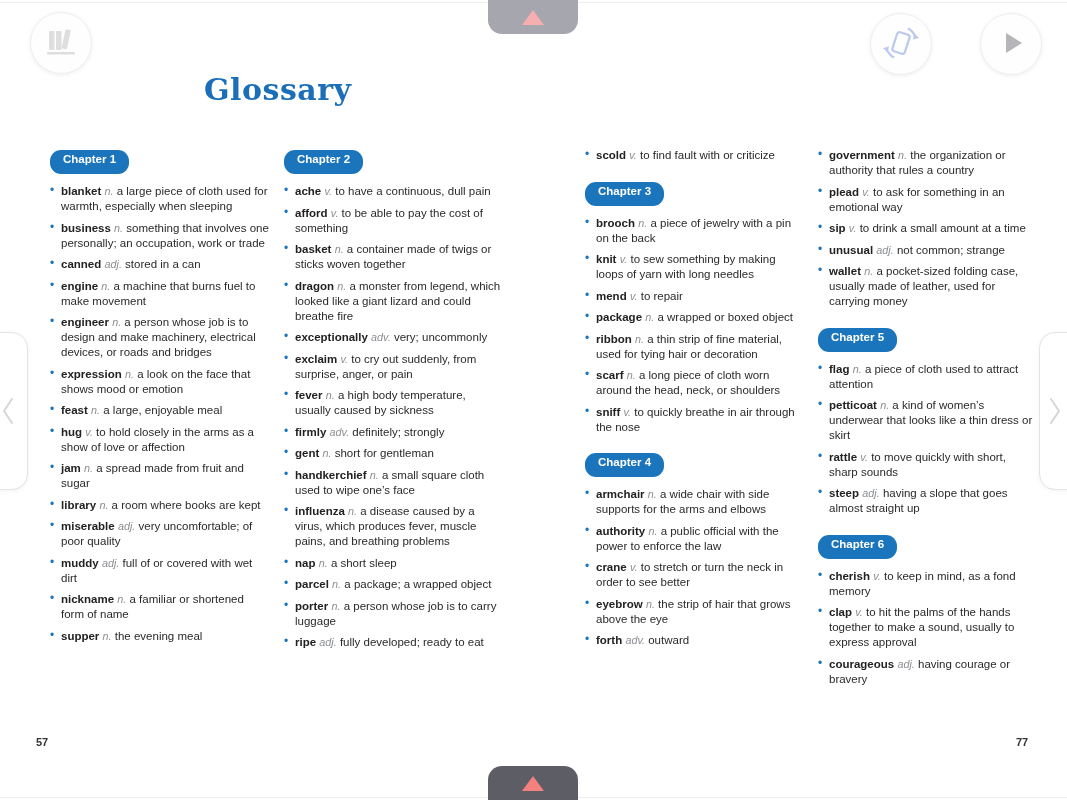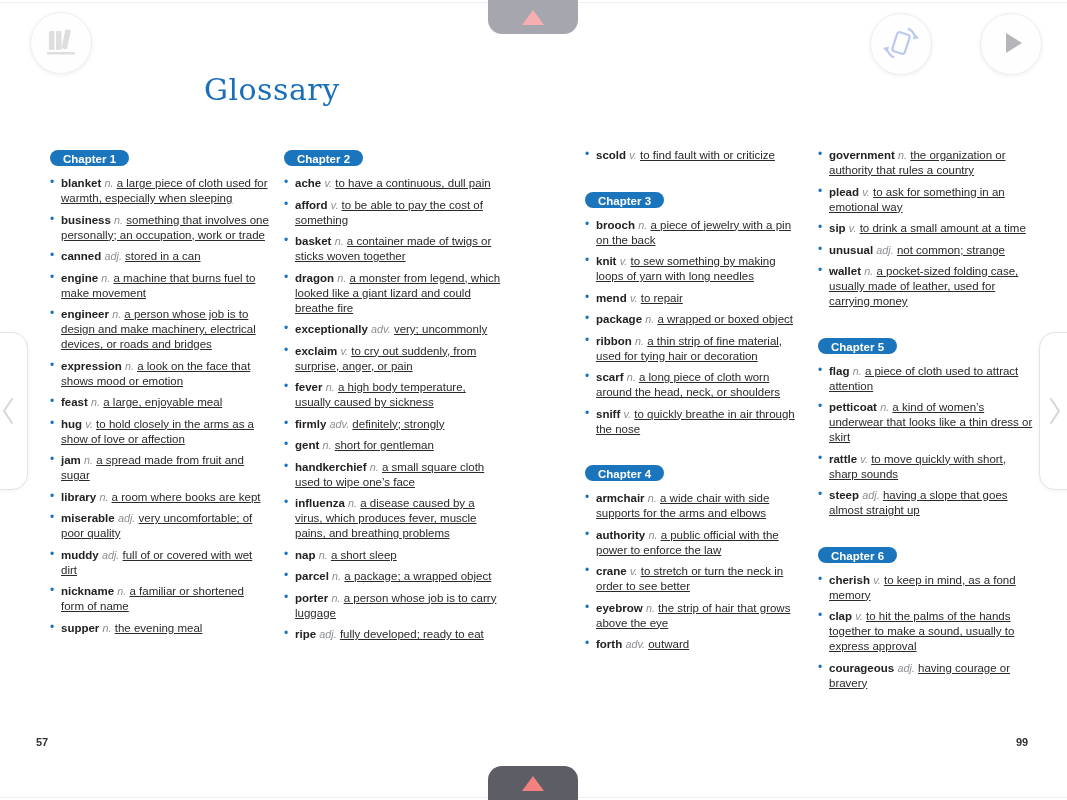--- a/index.html
+++ b/index.html
@@ -45,47 +45,47 @@
     display:flex;align-items:center;padding:0;cursor:pointer;z-index:4;
   }
   .side-tab.left{left:-20px;border-radius:16px;justify-content:flex-end;}
   .side-tab.left svg{margin-right:10px;}
   .side-tab.right{left:1039px;border-radius:16px;justify-content:flex-start;}
   .side-tab.right svg{margin-left:6px;}
 
   
   .page-title{
     position:absolute;left:204px;top:72px;margin:0;
-    font-family:"DejaVu Serif", serif;font-size:30px;font-weight:normal;
+    font-family:"DejaVu Serif", serif;font-size:30px;font-weight:bold;
     color:#1b6fb8;letter-spacing:0.5px;z-index:2;
   }
 
   
   .col{
     position:absolute;top:148px;width:219px;
     font-size:11.5px;line-height:15px;color:#2a2a2a;z-index:2;
   }
   #col-0{left:50px;}
   #col-1{left:284px;}
   #col-2{left:585px;}
   #col-3{left:818px;width:215px;}
 
   .badge{
     display:inline-block;background:#1b75bc;color:#ffffff;
     font-weight:bold;font-size:11.5px;line-height:13px;
-    padding:3px 13px 0;border-radius:11px;margin:0 0 10px 0;
+    padding:3px 13px 8px;border-radius:11px;margin:0 0 10px 0;
   }
-  .col .badge{margin-top:22px;}
+  .col .badge{margin-top:12px;}
   .col .badge:first-child{margin-top:2px;}
 
   .entry{position:relative;padding-left:11px;margin:0 0 6.5px 0;}
   .entry .bullet{position:absolute;left:0;top:-1px;color:#1c75bc;font-size:12px;}
   .entry .term{font-weight:bold;color:#222222;}
   .entry .pos{font-style:italic;color:#8b8e93;font-size:10.8px;}
-  .entry .def{color:#2a2a2a;text-decoration:underline;}
+  .entry .def{color:#2a2a2a;}
 
   .page-num{
     position:absolute;top:736px;font-size:11px;font-weight:bold;color:#333333;z-index:2;
   }
   .page-num.left{left:36px;}
   .page-num.right{left:1016px;}
 </style>
 </head>
 <body>
 
@@ -130,21 +130,21 @@
 </button>
 
 <h1 class="page-title">Glossary</h1>
 
 <div class="col" id="col-0"><div class="badge">Chapter 1</div><br style="display: none;"><div class="entry"><span class="bullet">•</span><span class="term">blanket</span> <span class="pos">n.</span> <span class="def">a large piece of cloth used for warmth, especially when sleeping</span></div><div class="entry"><span class="bullet">•</span><span class="term">business</span> <span class="pos">n.</span> <span class="def">something that involves one personally; an occupation, work or trade</span></div><div class="entry"><span class="bullet">•</span><span class="term">canned</span> <span class="pos">adj.</span> <span class="def">stored in a can</span></div><div class="entry"><span class="bullet">•</span><span class="term">engine</span> <span class="pos">n.</span> <span class="def">a machine that burns fuel to make movement</span></div><div class="entry"><span class="bullet">•</span><span class="term">engineer</span> <span class="pos">n.</span> <span class="def">a person whose job is to design and make machinery, electrical devices, or roads and bridges</span></div><div class="entry"><span class="bullet">•</span><span class="term">expression</span> <span class="pos">n.</span> <span class="def">a look on the face that shows mood or emotion</span></div><div class="entry"><span class="bullet">•</span><span class="term">feast</span> <span class="pos">n.</span> <span class="def">a large, enjoyable meal</span></div><div class="entry"><span class="bullet">•</span><span class="term">hug</span> <span class="pos">v.</span> <span class="def">to hold closely in the arms as a show of love or affection</span></div><div class="entry"><span class="bullet">•</span><span class="term">jam</span> <span class="pos">n.</span> <span class="def">a spread made from fruit and sugar</span></div><div class="entry"><span class="bullet">•</span><span class="term">library</span> <span class="pos">n.</span> <span class="def">a room where books are kept</span></div><div class="entry"><span class="bullet">•</span><span class="term">miserable</span> <span class="pos">adj.</span> <span class="def">very uncomfortable; of poor quality</span></div><div class="entry"><span class="bullet">•</span><span class="term">muddy</span> <span class="pos">adj.</span> <span class="def">full of or covered with wet dirt</span></div><div class="entry"><span class="bullet">•</span><span class="term">nickname</span> <span class="pos">n.</span> <span class="def">a familiar or shortened form of name</span></div><div class="entry"><span class="bullet">•</span><span class="term">supper</span> <span class="pos">n.</span> <span class="def">the evening meal</span></div></div>
 <div class="col" id="col-1"><div class="badge">Chapter 2</div><br style="display: none;"><div class="entry"><span class="bullet">•</span><span class="term">ache</span> <span class="pos">v.</span> <span class="def">to have a continuous, dull pain</span></div><div class="entry"><span class="bullet">•</span><span class="term">afford</span> <span class="pos">v.</span> <span class="def">to be able to pay the cost of something</span></div><div class="entry"><span class="bullet">•</span><span class="term">basket</span> <span class="pos">n.</span> <span class="def">a container made of twigs or sticks woven together</span></div><div class="entry"><span class="bullet">•</span><span class="term">dragon</span> <span class="pos">n.</span> <span class="def">a monster from legend, which looked like a giant lizard and could breathe fire</span></div><div class="entry"><span class="bullet">•</span><span class="term">exceptionally</span> <span class="pos">adv.</span> <span class="def">very; uncommonly</span></div><div class="entry"><span class="bullet">•</span><span class="term">exclaim</span> <span class="pos">v.</span> <span class="def">to cry out suddenly, from surprise, anger, or pain</span></div><div class="entry"><span class="bullet">•</span><span class="term">fever</span> <span class="pos">n.</span> <span class="def">a high body temperature, usually caused by sickness</span></div><div class="entry"><span class="bullet">•</span><span class="term">firmly</span> <span class="pos">adv.</span> <span class="def">definitely; strongly</span></div><div class="entry"><span class="bullet">•</span><span class="term">gent</span> <span class="pos">n.</span> <span class="def">short for gentleman</span></div><div class="entry"><span class="bullet">•</span><span class="term">handkerchief</span> <span class="pos">n.</span> <span class="def">a small square cloth used to wipe one’s face</span></div><div class="entry"><span class="bullet">•</span><span class="term">influenza</span> <span class="pos">n.</span> <span class="def">a disease caused by a virus, which produces fever, muscle pains, and breathing problems</span></div><div class="entry"><span class="bullet">•</span><span class="term">nap</span> <span class="pos">n.</span> <span class="def">a short sleep</span></div><div class="entry"><span class="bullet">•</span><span class="term">parcel</span> <span class="pos">n.</span> <span class="def">a package; a wrapped object</span></div><div class="entry"><span class="bullet">•</span><span class="term">porter</span> <span class="pos">n.</span> <span class="def">a person whose job is to carry luggage</span></div><div class="entry"><span class="bullet">•</span><span class="term">ripe</span> <span class="pos">adj.</span> <span class="def">fully developed; ready to eat</span></div></div>
 <div class="col" id="col-2"><div class="entry"><span class="bullet">•</span><span class="term">scold</span> <span class="pos">v.</span> <span class="def">to find fault with or criticize</span></div><div class="badge">Chapter 3</div><br style="display: none;"><div class="entry"><span class="bullet">•</span><span class="term">brooch</span> <span class="pos">n.</span> <span class="def">a piece of jewelry with a pin on the back</span></div><div class="entry"><span class="bullet">•</span><span class="term">knit</span> <span class="pos">v.</span> <span class="def">to sew something by making loops of yarn with long needles</span></div><div class="entry"><span class="bullet">•</span><span class="term">mend</span> <span class="pos">v.</span> <span class="def">to repair</span></div><div class="entry"><span class="bullet">•</span><span class="term">package</span> <span class="pos">n.</span> <span class="def">a wrapped or boxed object</span></div><div class="entry"><span class="bullet">•</span><span class="term">ribbon</span> <span class="pos">n.</span> <span class="def">a thin strip of fine material, used for tying hair or decoration</span></div><div class="entry"><span class="bullet">•</span><span class="term">scarf</span> <span class="pos">n.</span> <span class="def">a long piece of cloth worn around the head, neck, or shoulders</span></div><div class="entry"><span class="bullet">•</span><span class="term">sniff</span> <span class="pos">v.</span> <span class="def">to quickly breathe in air through the nose</span></div><div class="badge">Chapter 4</div><br style="display: none;"><div class="entry"><span class="bullet">•</span><span class="term">armchair</span> <span class="pos">n.</span> <span class="def">a wide chair with side supports for the arms and elbows</span></div><div class="entry"><span class="bullet">•</span><span class="term">authority</span> <span class="pos">n.</span> <span class="def">a public official with the power to enforce the law</span></div><div class="entry"><span class="bullet">•</span><span class="term">crane</span> <span class="pos">v.</span> <span class="def">to stretch or turn the neck in order to see better</span></div><div class="entry"><span class="bullet">•</span><span class="term">eyebrow</span> <span class="pos">n.</span> <span class="def">the strip of hair that grows above the eye</span></div><div class="entry"><span class="bullet">•</span><span class="term">forth</span> <span class="pos">adv.</span> <span class="def">outward</span></div></div>
 <div class="col" id="col-3"><div class="entry"><span class="bullet">•</span><span class="term">government</span> <span class="pos">n.</span> <span class="def">the organization or authority that rules a country</span></div><div class="entry"><span class="bullet">•</span><span class="term">plead</span> <span class="pos">v.</span> <span class="def">to ask for something in an emotional way</span></div><div class="entry"><span class="bullet">•</span><span class="term">sip</span> <span class="pos">v.</span> <span class="def">to drink a small amount at a time</span></div><div class="entry"><span class="bullet">•</span><span class="term">unusual</span> <span class="pos">adj.</span> <span class="def">not common; strange</span></div><div class="entry"><span class="bullet">•</span><span class="term">wallet</span> <span class="pos">n.</span> <span class="def">a pocket-sized folding case, usually made of leather, used for carrying money</span></div><div class="badge">Chapter 5</div><br style="display: none;"><div class="entry"><span class="bullet">•</span><span class="term">flag</span> <span class="pos">n.</span> <span class="def">a piece of cloth used to attract attention</span></div><div class="entry"><span class="bullet">•</span><span class="term">petticoat</span> <span class="pos">n.</span> <span class="def">a kind of women’s underwear that looks like a thin dress or skirt</span></div><div class="entry"><span class="bullet">•</span><span class="term">rattle</span> <span class="pos">v.</span> <span class="def">to move quickly with short, sharp sounds</span></div><div class="entry"><span class="bullet">•</span><span class="term">steep</span> <span class="pos">adj.</span> <span class="def">having a slope that goes almost straight up</span></div><div class="badge">Chapter 6</div><br style="display: none;"><div class="entry"><span class="bullet">•</span><span class="term">cherish</span> <span class="pos">v.</span> <span class="def">to keep in mind, as a fond memory</span></div><div class="entry"><span class="bullet">•</span><span class="term">clap</span> <span class="pos">v.</span> <span class="def">to hit the palms of the hands together to make a sound, usually to express approval</span></div><div class="entry"><span class="bullet">•</span><span class="term">courageous</span> <span class="pos">adj.</span> <span class="def">having courage or bravery</span></div></div>
 
 <div class="page-num left">57</div>
-<div class="page-num right">99</div>
+<div class="page-num right">77</div>
 
 <button class="side-tab left">
   <svg width="18" height="34" viewBox="0 0 18 34">
     <polyline points="13,5 5,17 13,29" fill="none" stroke="#d6d6d8" stroke-width="2" stroke-linecap="round" stroke-linejoin="round"></polyline>
   </svg>
 </button>
 <button class="side-tab right">
   <svg width="18" height="34" viewBox="0 0 18 34">
     <polyline points="5,5 13,17 5,29" fill="none" stroke="#d6d6d8" stroke-width="2" stroke-linecap="round" stroke-linejoin="round"></polyline>
   </svg>

